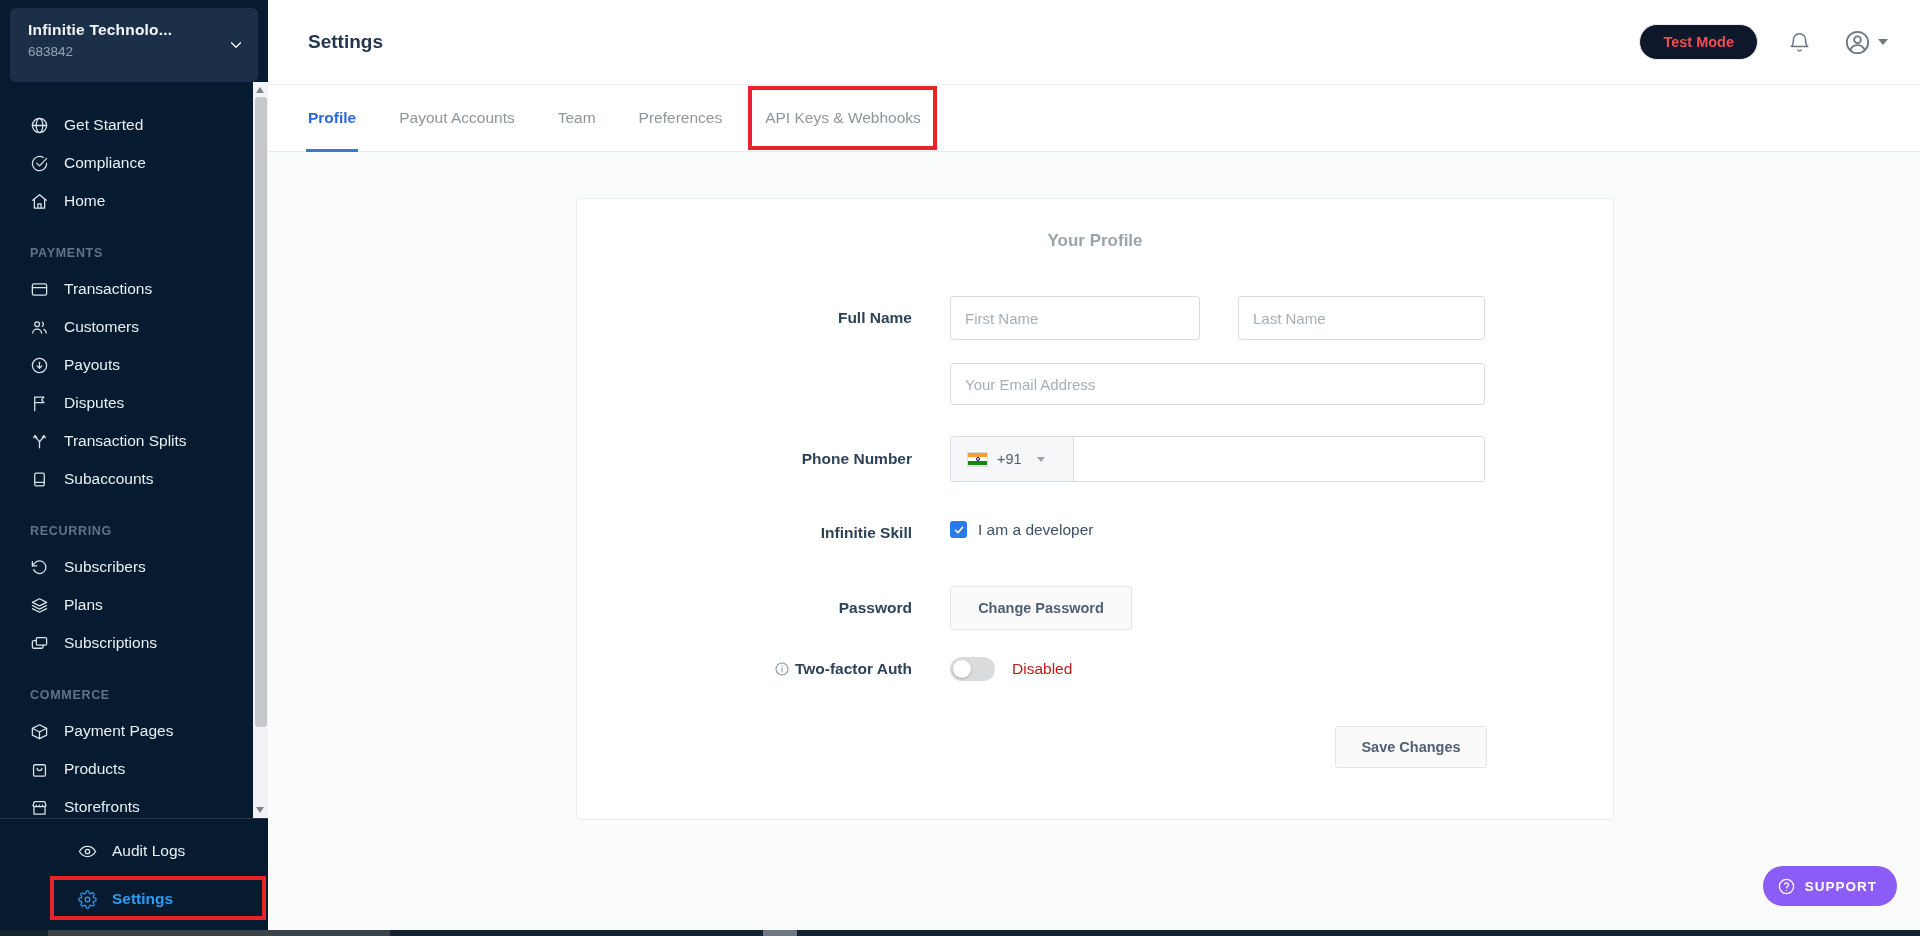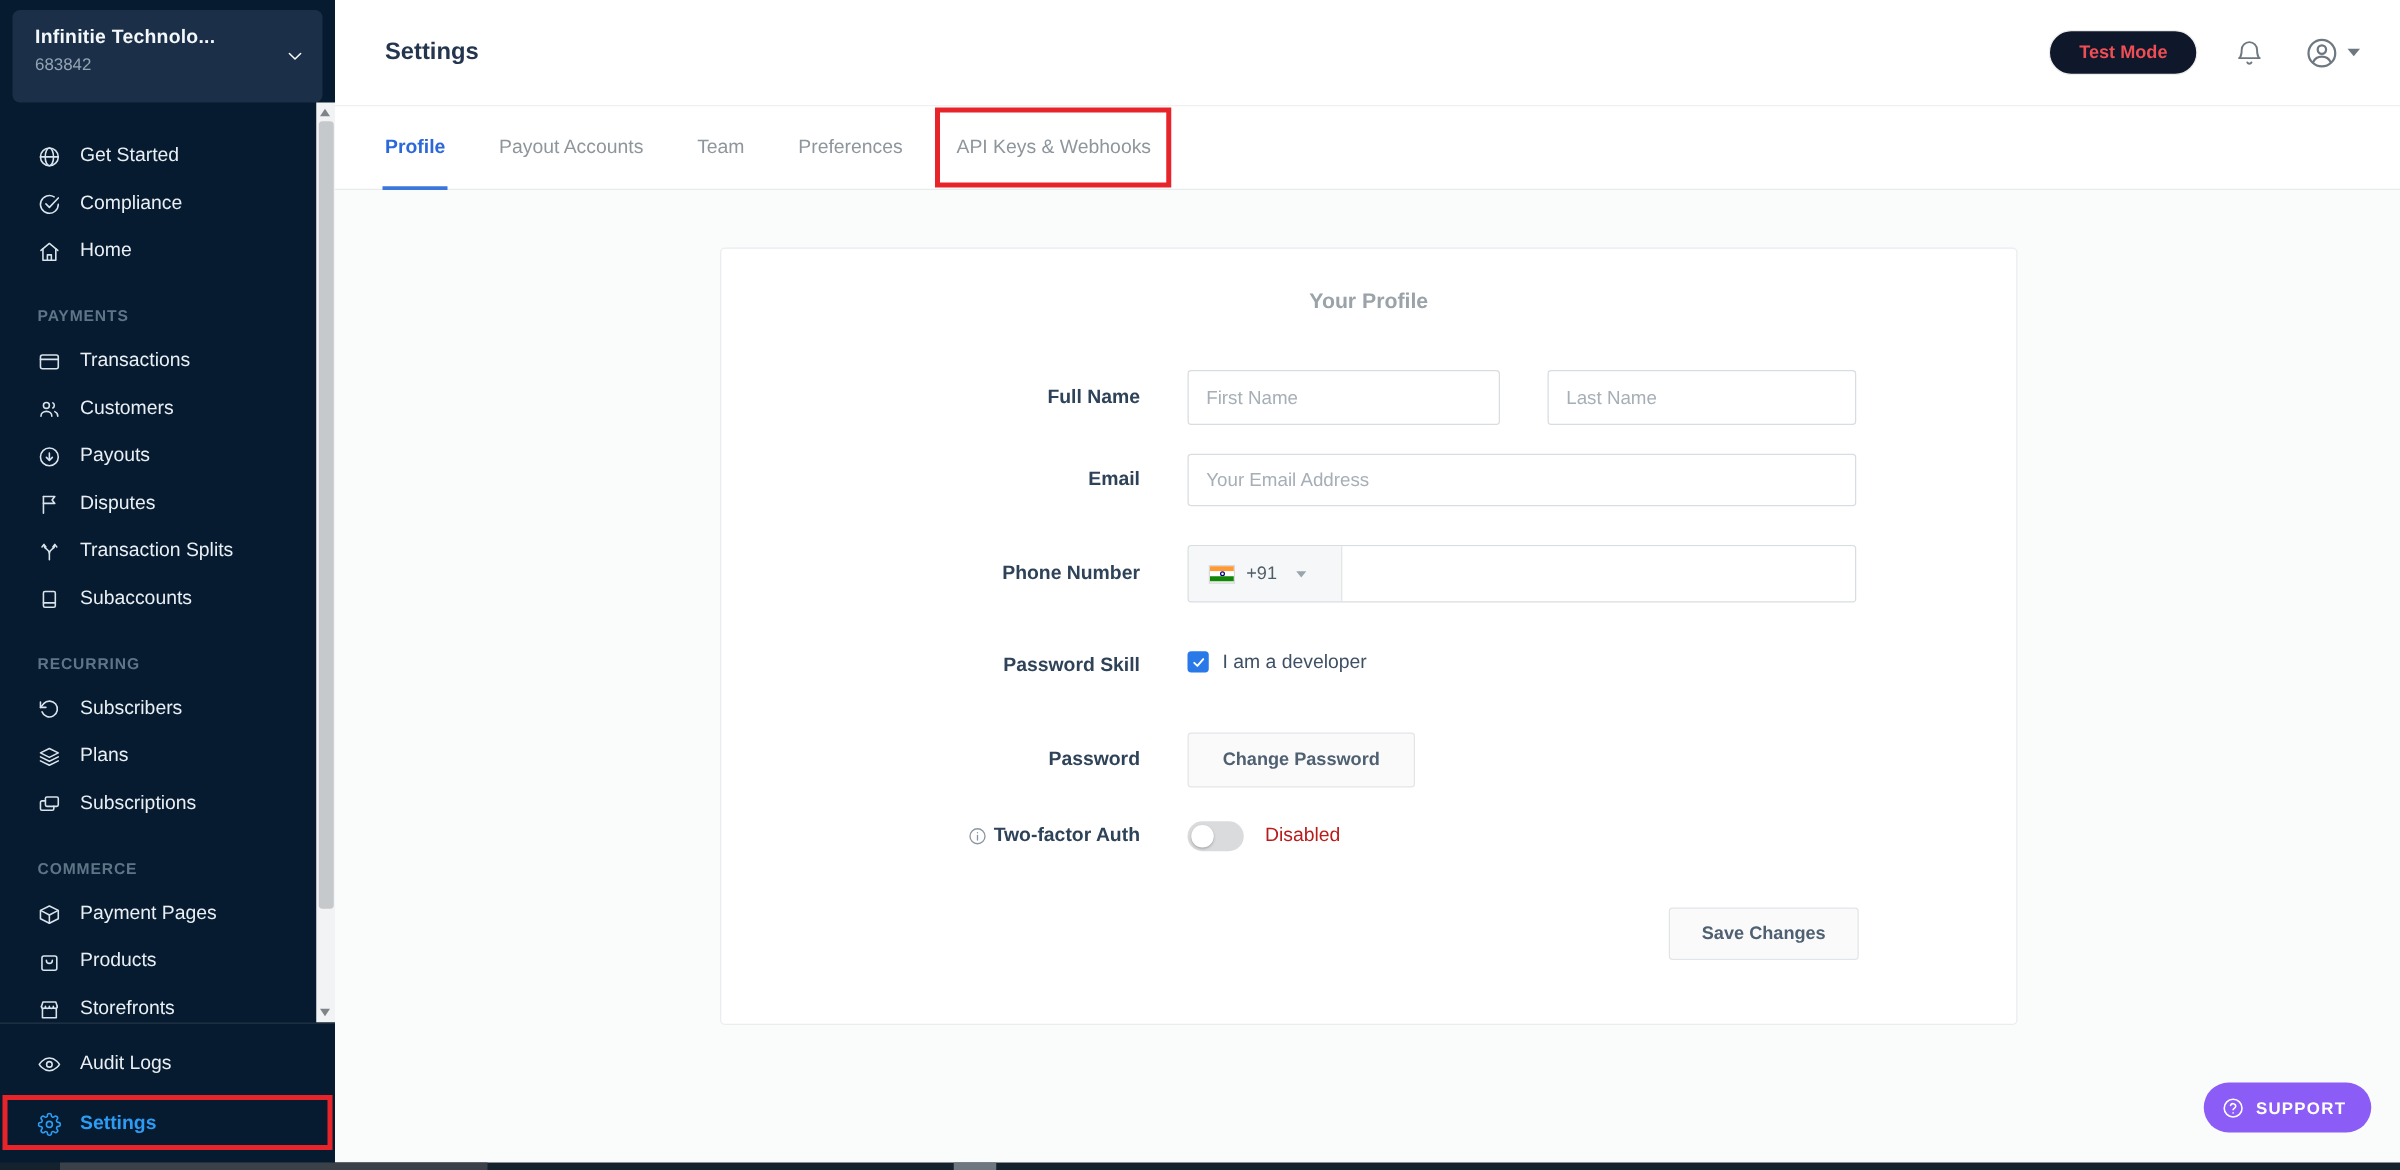--- a/index.html
+++ b/index.html
@@ -37,21 +37,21 @@
   }
 
   .side-scrollbar { position:absolute; top:82px; right:0; width:15px; height:736px; background:#F2F3F4; z-index:6; }
   .sb-arrow-up, .sb-arrow-down { position:absolute; left:3px; width:0; height:0; border-left:4.5px solid transparent; border-right:4.5px solid transparent; }
   .sb-arrow-up { top:5px; border-bottom:6px solid #7E8488; }
   .sb-arrow-down { bottom:5px; border-top:6px solid #7E8488; }
   .sb-thumb { position:absolute; left:1.5px; width:12px; top:15px; height:630px; background:#C6C9CC; border-radius:3px; }
 
   .sidebar-bottom {
     position:absolute; left:0; bottom:6px; width:268px; height:112px;
-    background:#061B2F; border-top:1px solid rgba(255,255,255,.12); padding-top:13px; z-index:7;
+    background:#061B2F; border-top:1px solid rgba(255,255,255,.12); padding-top:13px; z-index:7;padding-left:48px;
   }
   .settings-item {
     position:relative; margin-top:7px; height:44px; display:flex; align-items:center; gap:15px;
     padding-left:30px; color:#2D9CF4; font-size:15.5px; font-weight:600; cursor:pointer;
   }
   .settings-item .nav-ic { color:#2D9CF4; }
   .annotation-box { position:absolute; border:4px solid #E8242B; pointer-events:none; z-index:20; }
   .red-box-settings { left:2px; right:2px; top:-1px; bottom:1px; }
 
   
@@ -370,40 +370,39 @@
 </div>
 
 <main class="content">
   <section class="card">
     <div class="card-title">Your Profile</div>
 
     <div class="form-label" style="top:97px; height:44px;">Full Name</div>
     <input class="text-input ctrl" style="top: 97px; width: 250px;" type="text" placeholder="First Name">
     <input class="text-input" style="position: absolute; left: 661px; top: 97px; width: 247px;" type="text" placeholder="Last Name">
 
-    <div class="form-label" style="top:164px; height:42px;">Email</div>
     <input class="text-input ctrl" style="top: 164px; width: 535px; height: 42px;" type="text" placeholder="Your Email Address">
 
     <div class="form-label" style="top:237px; height:46px;">Phone Number</div>
     <div class="phone-box ctrl" style="top:237px;">
       <div class="phone-country">
         <span class="flag">
             <span class="f1"></span>
             <span class="f2">
               <i></i>
             </span>
             <span class="f3"></span>
           </span>
         <span class="dial-code">+91</span>
         <span class="select-caret"></span>
       </div>
       <input class="phone-input" type="text" style="">
     </div>
 
-    <div class="form-label" style="top:322px; height:24px;">Password Skill</div>
+    <div class="form-label" style="top:322px; height:24px;">Infinitie Skill</div>
     <div class="ctrl" style="top:322px; height:24px; display:flex; align-items:flex-start;">
       <span class="checkbox">
         <svg width="12" height="12" viewBox="0 0 20 20">
             <polyline points="4 10.5 8.2 14.5 16 5.5" fill="none" stroke="#ffffff" stroke-width="2.6" stroke-linecap="round" stroke-linejoin="round"></polyline>
           </svg>
       </span>
       <span class="checkbox-label">I am a developer</span>
     </div>
 
     <div class="form-label" style="top:387px; height:44px;">Password</div>

